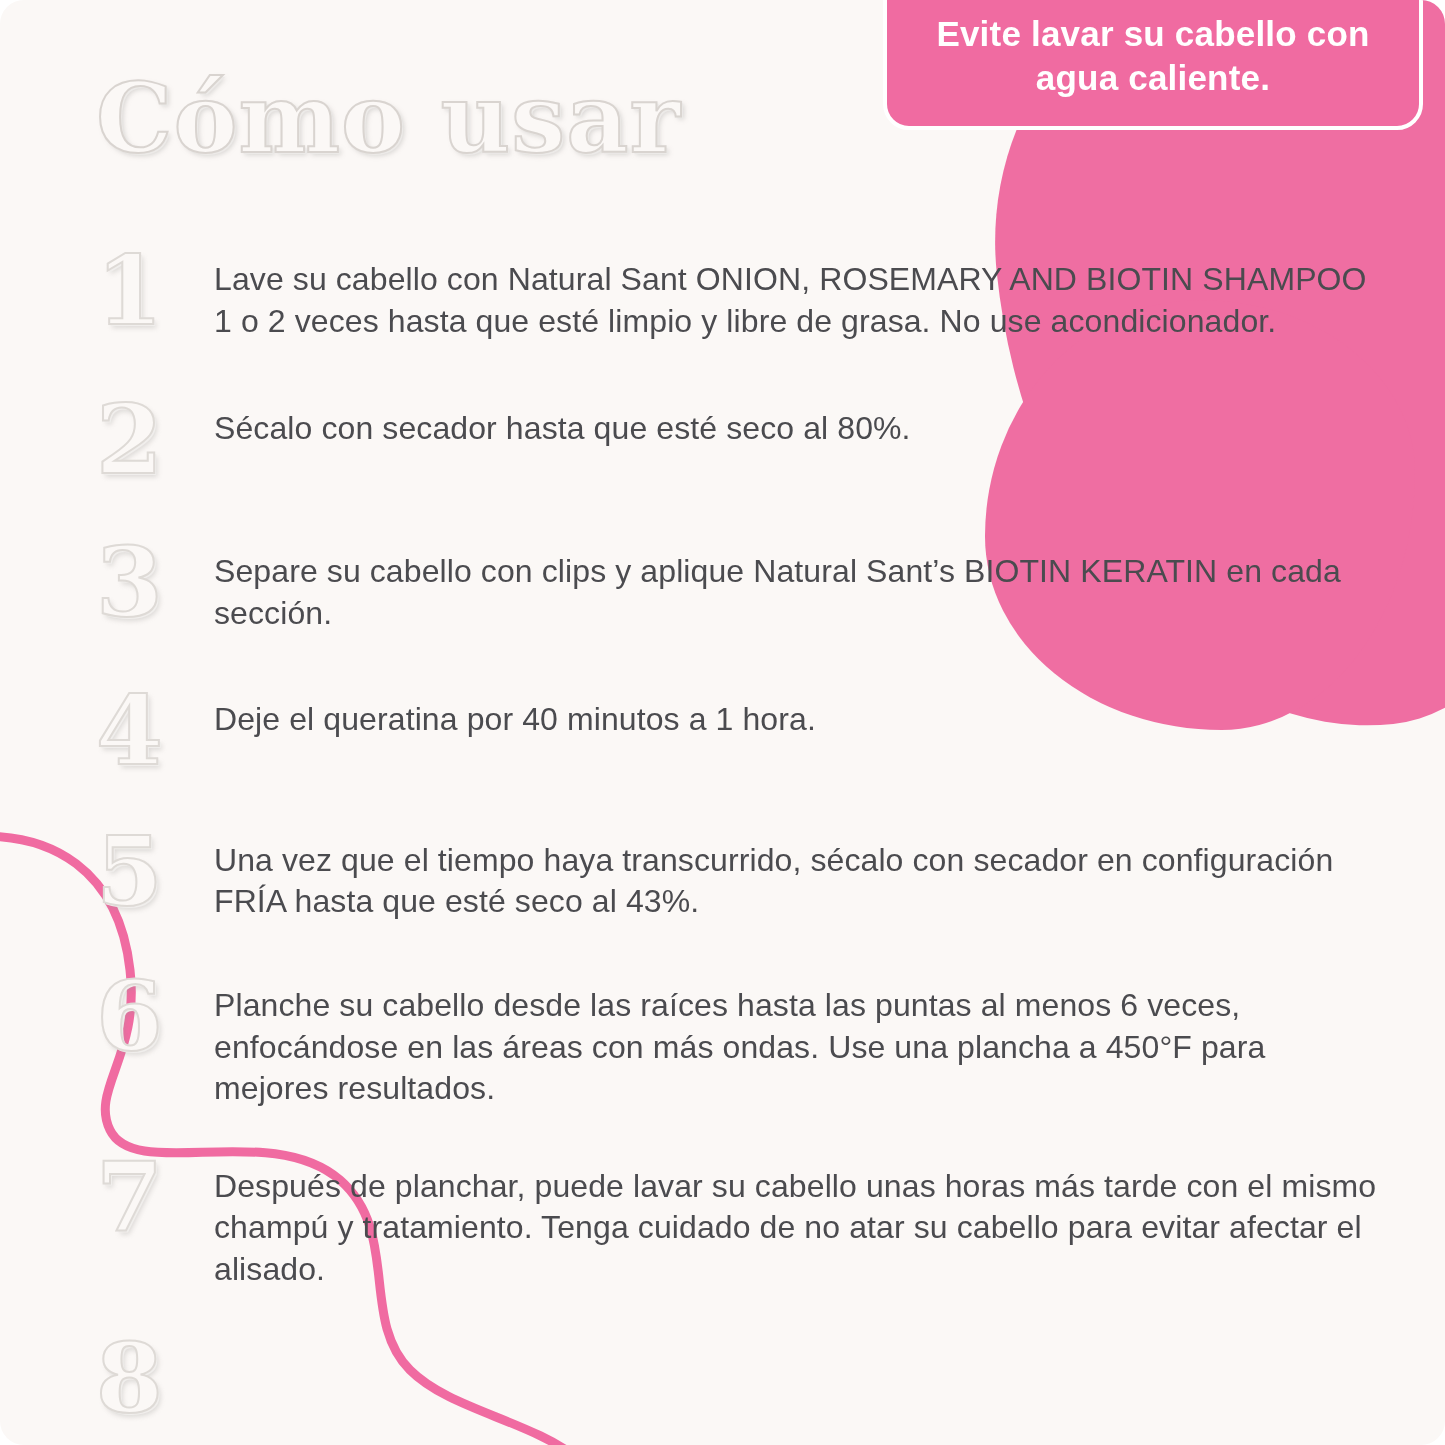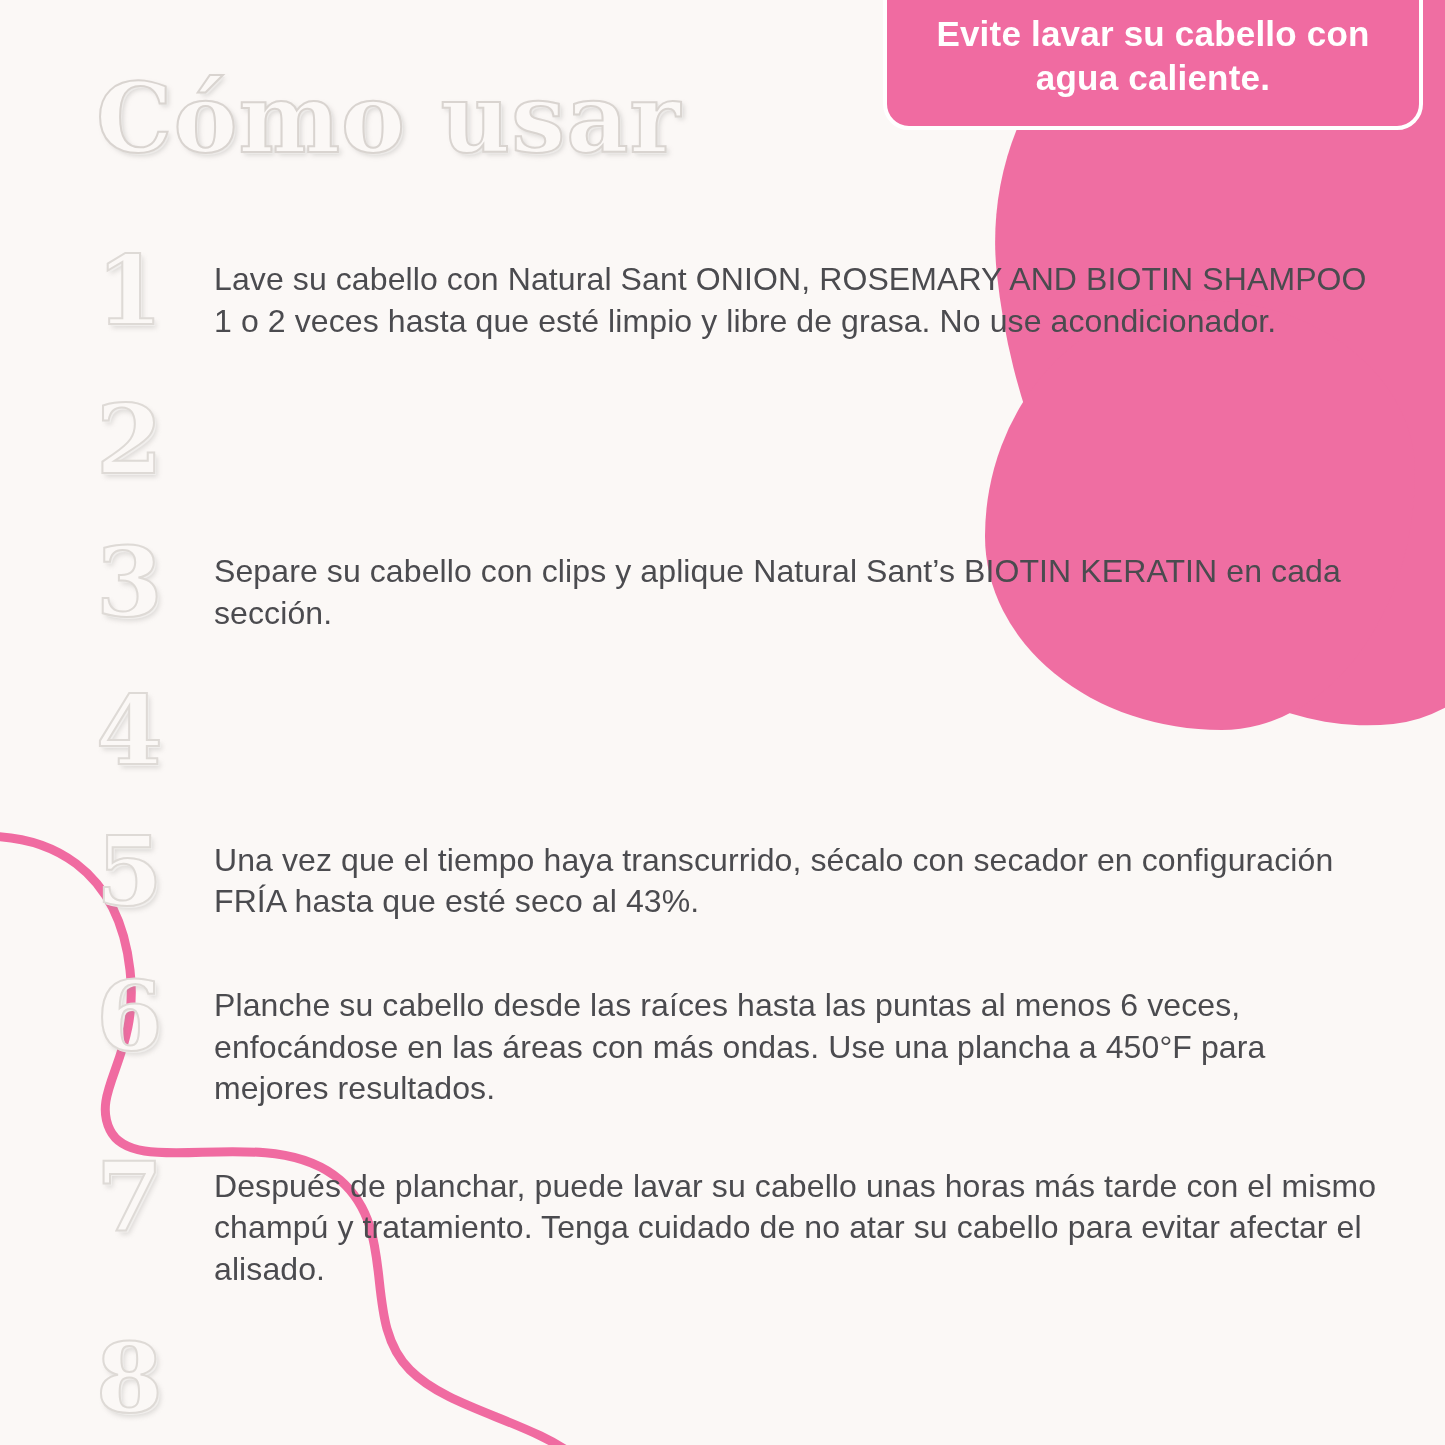--- a/index.html
+++ b/index.html
@@ -7,20 +7,21 @@
     padding: 0;
     background: #ffffff;
   }
   #page {
     position: relative;
     width: 1445px;
     height: 1445px;
     overflow: hidden;
     background: #fbf8f6;
     font-family: "Liberation Sans", sans-serif;
+    border-radius: 24px;
   }
 
   
   .pink-blob {
     position: absolute;
     background: #f26ca0;
     z-index: 1;
     pointer-events: none;
   }
   #blob-main {
@@ -163,29 +164,31 @@
 
     <div id="steps">
 
       <div class="step s1">
         <div class="step-num">1</div>
         <div class="step-text">Lave su cabello con Natural Sant ONION, ROSEMARY AND BIOTIN SHAMPOO 1 o 2 veces hasta que esté limpio y libre de grasa. No use acondicionador.</div>
       </div>
 
       <div class="step s2">
         <div class="step-num">2</div>
+        <div class="step-text">Sécalo con secador hasta que esté seco al 80%.</div>
       </div>
 
       <div class="step s3">
         <div class="step-num">3</div>
         <div class="step-text">Separe su cabello con clips y aplique Natural Sant’s BIOTIN KERATIN en cada sección.</div>
       </div>
 
       <div class="step s4">
         <div class="step-num">4</div>
+        <div class="step-text">Deje el queratina por 40 minutos a 1 hora.</div>
       </div>
 
       <div class="step s5">
         <div class="step-num">5</div>
         <div class="step-text">Una vez que el tiempo haya transcurrido, sécalo con secador en configuración FRÍA hasta que esté seco al 43%.</div>
       </div>
 
       <div class="step s6">
         <div class="step-num">6</div>
         <div class="step-text">Planche su cabello desde las raíces hasta las puntas al menos 6 veces, enfocándose en las áreas con más ondas. Use una plancha a 450°F para mejores resultados.</div>

